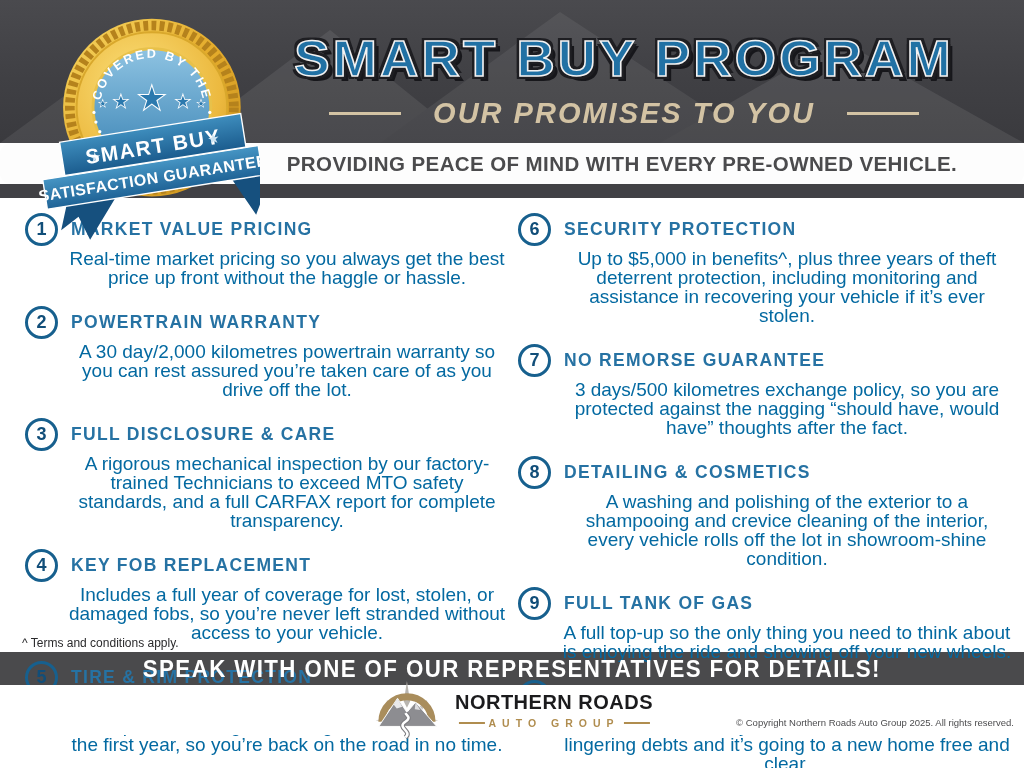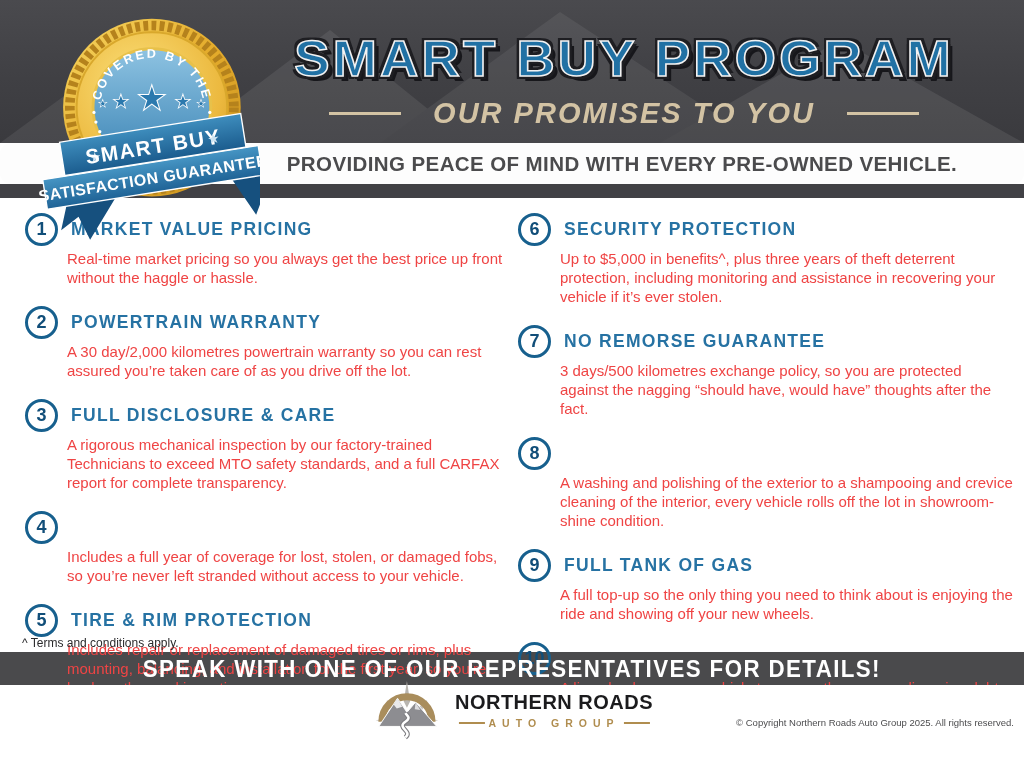--- a/index.html
+++ b/index.html
@@ -37,21 +37,21 @@
   .col-left  { left:25px;  width:482px; }
   .col-right { left:518px; width:496px; }
   .promise { margin-bottom:19px; }
   .promise-head { display:flex; align-items:center; gap:13px; }
   .num-circle {
     width:33px; height:33px; border-radius:50%; border:3px solid #17608e;
     display:flex; align-items:center; justify-content:center; flex:0 0 33px;
     color:#114e79; font-weight:bold; font-size:18px;
   }
   .promise-title { font-size:17.5px; font-weight:bold; letter-spacing:1.3px; color:#2672a3; white-space:nowrap; }
-  .promise-body { margin-top:3px; padding-left:42px; font-size:15px; line-height:19px; color:#ef4444; }
+  .promise-body { margin-top:3px; padding-left:42px; font-size:19px; line-height:19px; color:#0369a1;text-align:center; }
   .footnote { position:absolute; left:22px; bottom:2px; font-size:12px; color:#2a2a2c; }
 
   
   .cta-band { height:33px; background:#4a4a4c; display:flex; align-items:center; justify-content:center; }
   .cta-text { color:#fff; font-weight:bold; font-size:24px; letter-spacing:1.5px; transform:scaleX(.93); white-space:nowrap; }
 
   
   .footer { position:relative; height:50px; background:#fff; }
   .logo-block { position:absolute; left:50%; top:50%; transform:translate(-50%,-50%); display:flex; align-items:center; gap:12px; }
   .logo-text { display:flex; flex-direction:column; align-items:center; }
@@ -181,20 +181,21 @@
             </div>
           <div class="promise-title">FULL DISCLOSURE &amp; CARE</div>
         </div>
         <div class="promise-body">A rigorous mechanical inspection by our factory-trained Technicians to exceed MTO safety standards, and a full CARFAX report for complete transparency.</div>
       </div>
       <div class="promise">
         <div class="promise-head">
           <div class="num-circle">
               <span>4</span>
             </div>
+          <div class="promise-title">KEY FOB REPLACEMENT</div>
         </div>
         <div class="promise-body">Includes a full year of coverage for lost, stolen, or damaged fobs, so you’re never left stranded without access to your vehicle.</div>
       </div>
       <div class="promise">
         <div class="promise-head">
           <div class="num-circle">
               <span>5</span>
             </div>
           <div class="promise-title">TIRE &amp; RIM PROTECTION</div>
         </div>
@@ -219,20 +220,21 @@
             </div>
           <div class="promise-title">NO REMORSE GUARANTEE</div>
         </div>
         <div class="promise-body">3 days/500 kilometres exchange policy, so you are protected against the nagging “should have, would have” thoughts after the fact.</div>
       </div>
       <div class="promise">
         <div class="promise-head">
           <div class="num-circle">
               <span>8</span>
             </div>
+          <div class="promise-title">DETAILING &amp; COSMETICS</div>
         </div>
         <div class="promise-body">A washing and polishing of the exterior to a shampooing and crevice cleaning of the interior, every vehicle rolls off the lot in showroom-shine condition.</div>
       </div>
       <div class="promise">
         <div class="promise-head">
           <div class="num-circle">
               <span>9</span>
             </div>
           <div class="promise-title">FULL TANK OF GAS</div>
         </div>

